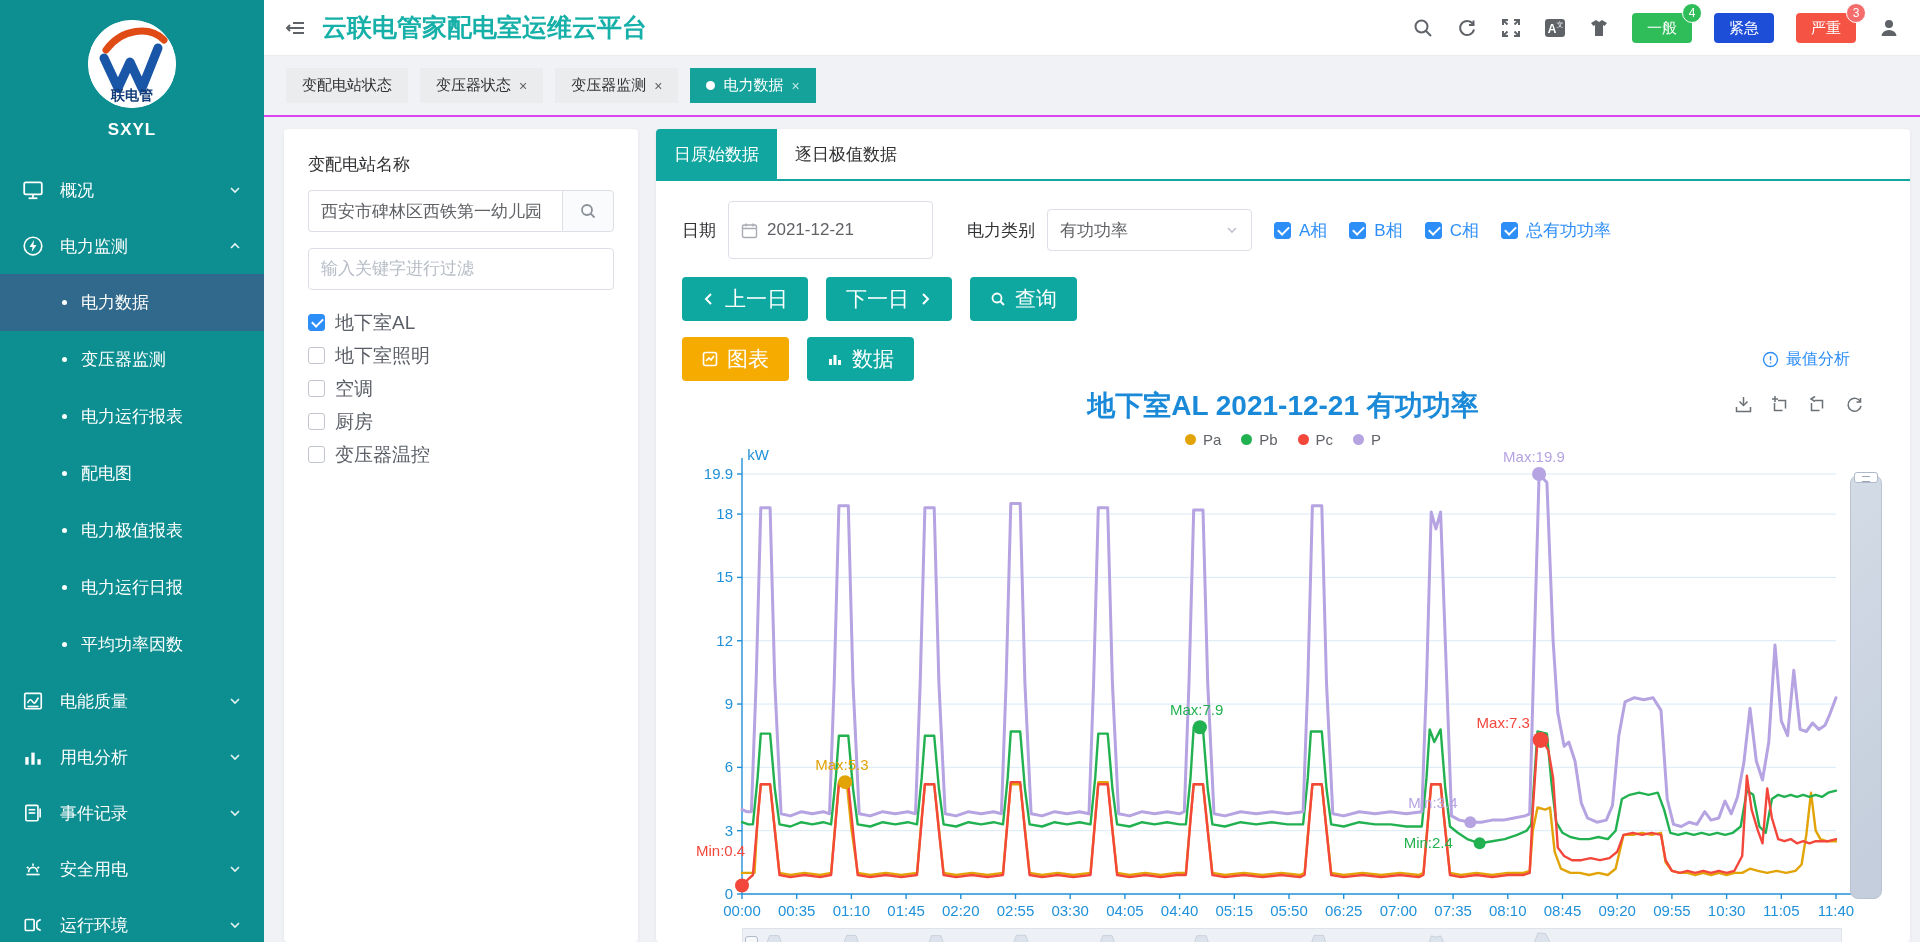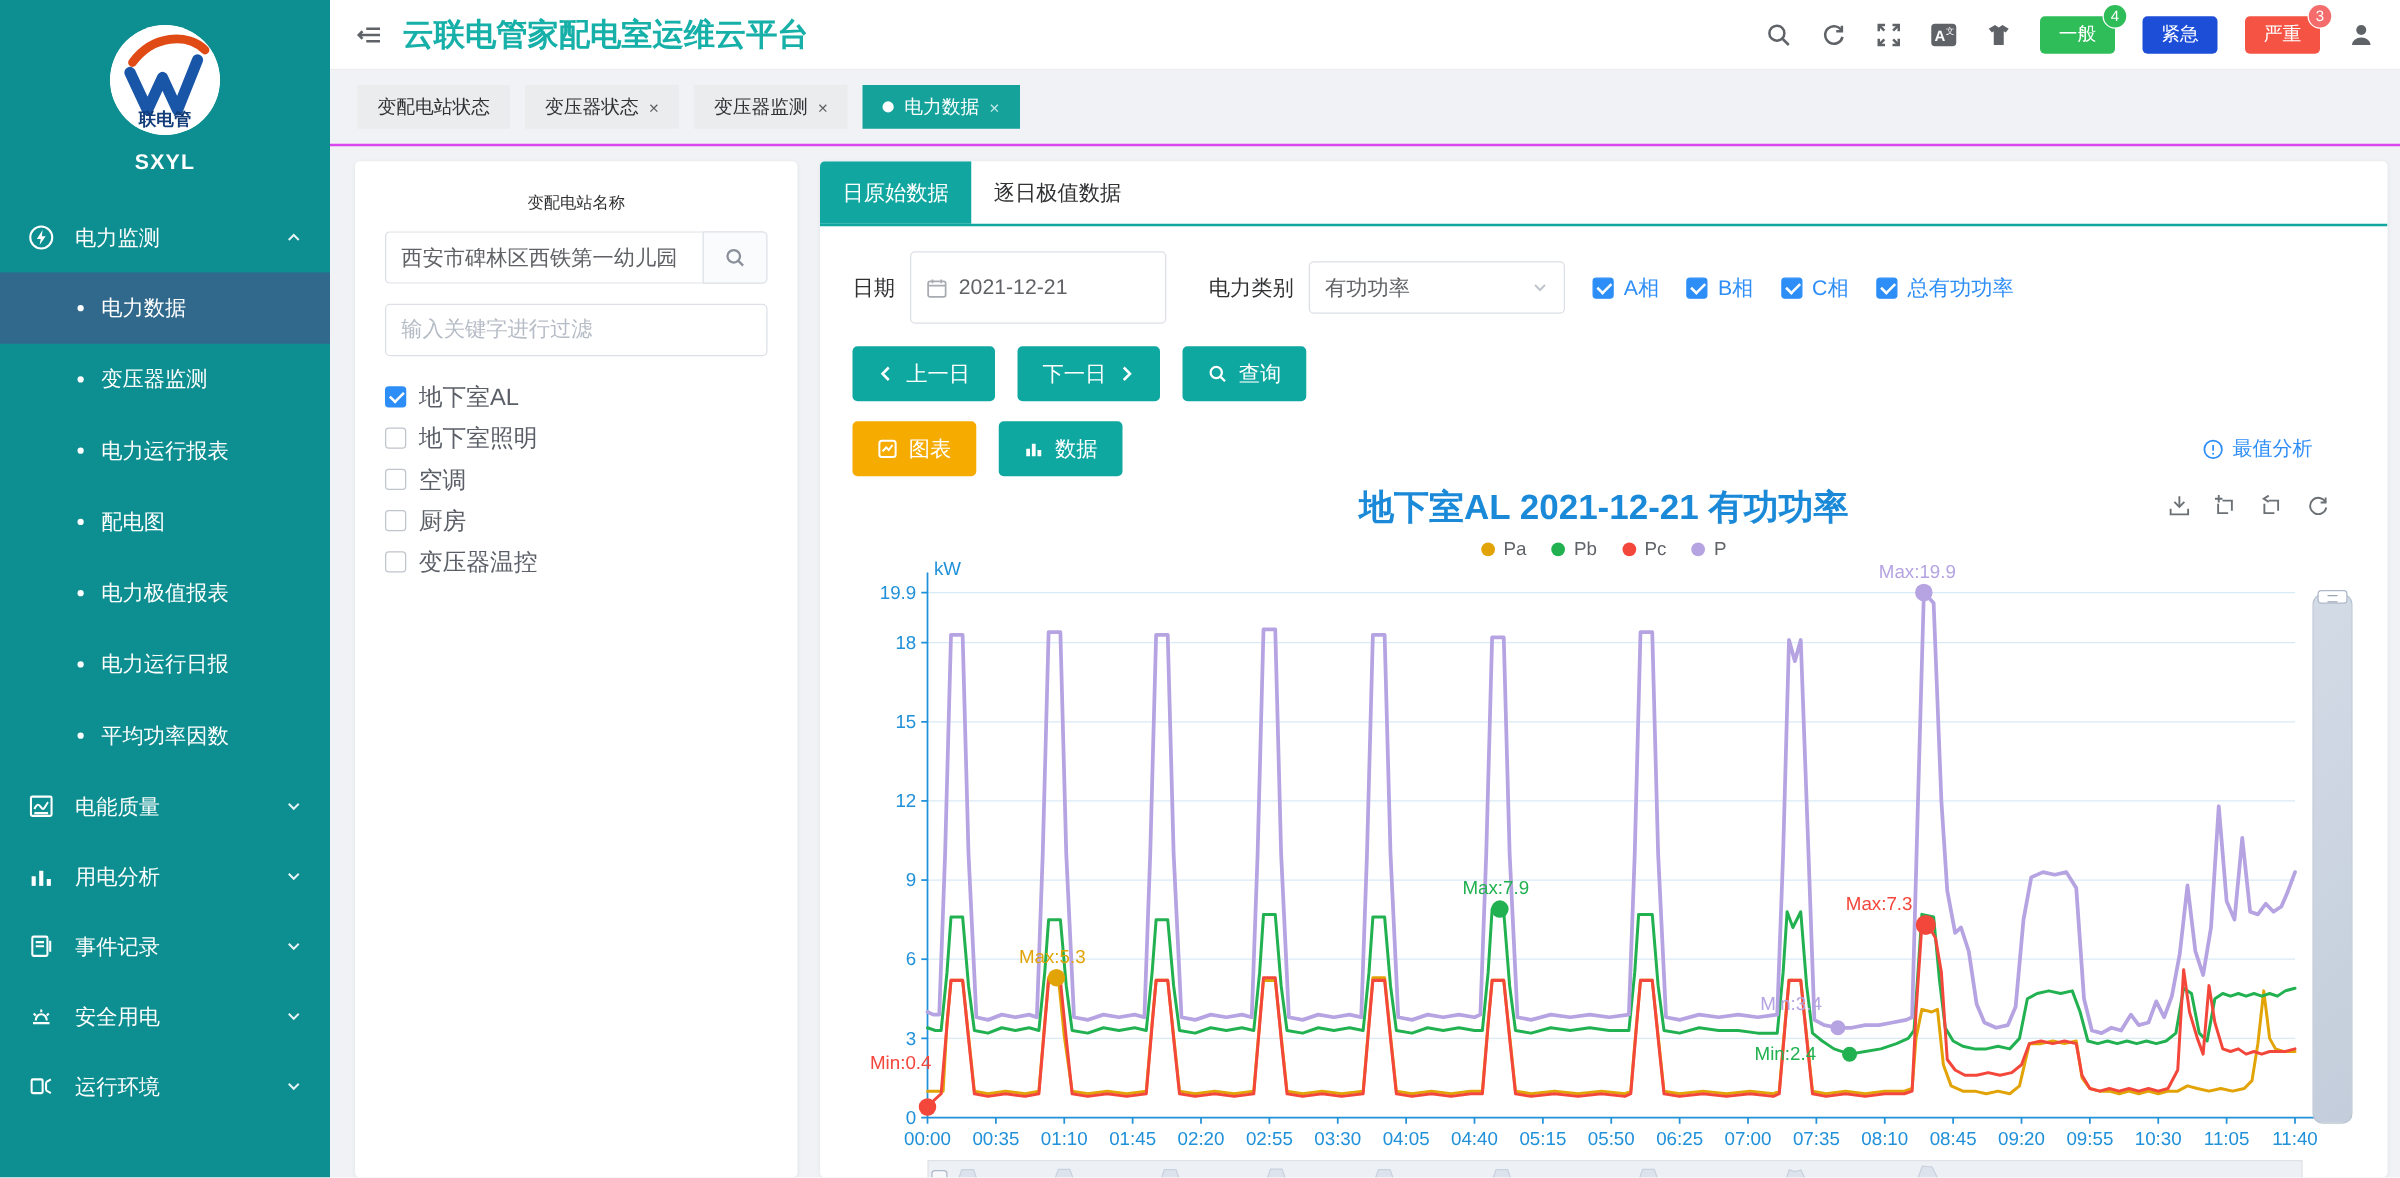--- a/index.html
+++ b/index.html
@@ -35,21 +35,21 @@
   .tabbar { background:#f0f2f5; border-bottom:2px solid #d946ef; padding:12px 0 12px 22px; display:flex; gap:12px; }
   .route-tab { height:35px; display:flex; align-items:center; gap:8px; padding:0 16px; background:#eaecee; color:#303133; font-size:15px; cursor:pointer; }
   .route-tab.active { background:#14a29b; color:#fff; }
   .rt-dot { width:9px; height:9px; border-radius:50%; background:#fff; }
   .rt-close { font-size:14px; opacity:.75; cursor:pointer; }
 
   .content { flex:1; display:flex; gap:18px; padding:12px 10px 0 20px; min-height:0; }
 
   
   .filter-card { width:354px; flex-shrink:0; background:#fff; border-radius:4px; box-shadow:0 1px 4px rgba(0,0,0,.06); padding:24px; }
-  .fp-title { font-size:13px; color:#303133; margin-bottom:14px;text-align:center; }
+  .fp-title { font-size:17px; color:#303133; margin-bottom:14px; }
   .station-group { display:flex; }
   .station-input { flex:1; min-width:0; height:42px; border:1px solid #dcdfe6; border-right:none; border-radius:4px 0 0 4px; padding:0 12px; font-size:17px; color:#606266; outline:none; }
   .search-append { width:52px; height:42px; border:1px solid #dcdfe6; border-radius:0 4px 4px 0; background:#fafbfc; display:flex; align-items:center; justify-content:center; cursor:pointer; }
   .keyword-input { margin-top:16px; width:100%; height:42px; border:1px solid #dcdfe6; border-radius:4px; padding:0 12px; font-size:17px; color:#606266; outline:none; }
   .keyword-input::placeholder { color:#b6bcc6; }
   .tree { margin-top:16px; }
   .tree-item { display:flex; align-items:center; gap:10px; height:33px; font-size:19px; color:#5a5e66; cursor:pointer; }
   .cbox { width:17px; height:17px; border:1px solid #c0c4cc; border-radius:3px; background:#fff; position:relative; flex-shrink:0; }
   .cbox.checked { background:#2e8ef7; border-color:#2e8ef7; }
   .cbox.checked::after { content:""; position:absolute; left:5px; top:1px; width:5px; height:9px; border:solid #fff; border-width:0 2px 2px 0; transform:rotate(45deg); }
@@ -61,21 +61,21 @@
   .dtab.active { background:#11a7a0; color:#fff; }
   .form-row { display:flex; align-items:center; padding:20px 26px 0; font-size:17px; color:#303133; }
   .form-label { margin-right:12px; }
   .date-box { width:205px; height:58px; border:1px solid #dcdfe6; border-radius:4px; display:flex; align-items:center; padding:0 12px; gap:9px; color:#606266; cursor:pointer; }
   .sel-box { width:205px; height:42px; border:1px solid #dcdfe6; border-radius:4px; display:flex; align-items:center; padding:0 12px; color:#606266; cursor:pointer; }
   .sel-box .sel-arrow { margin-left:auto; }
   .gap28 { width:34px; } .gap20 { width:22px; }
   .phase-item { display:flex; align-items:center; gap:8px; margin-right:22px; color:#2e8ef7; cursor:pointer; }
   .btn-row { display:flex; align-items:center; gap:18px; padding:18px 26px 0; }
   .btn-row2 { padding-top:16px; }
-  .btn { height:44px; padding:0 20px; border:none; border-radius:4px; background:#0fa8a1; color:#fff; font-size:17px; display:flex; align-items:center; gap:9px; cursor:pointer; font-family:inherit; }
+  .btn { height:44px; padding:0 20px; border:none; border-radius:4px; background:#0fa8a1; color:#fff; font-size:21px; display:flex; align-items:center; gap:9px; cursor:pointer; font-family:inherit; }
   .btn.orange { background:#f5ab00; }
   .analysis-link { margin-left:auto; margin-right:34px; display:flex; align-items:center; gap:7px; color:#2e8ef7; font-size:16px; cursor:pointer; }
 
   
   .chart-wrap { position:relative; margin-top:6px; flex:1; }
   .chart-title { text-align:center; color:#1989d8; font-size:28px; font-weight:bold; }
   .legend { display:flex; justify-content:center; align-items:center; gap:20px; margin-top:6px; font-size:15px; color:#5f6368; }
   .lg-item { display:flex; align-items:center; gap:7px; cursor:pointer; }
   .lg-dot { width:11px; height:11px; border-radius:50%; background:#ccc; }
   .toolbox { position:absolute; top:8px; right:46px; display:flex; gap:18px; }
@@ -98,20 +98,31 @@
       <svg viewBox="0 0 88 88" width="88" height="88">
         <circle cx="44" cy="44" r="44" fill="#fff"></circle>
         <path d="M18 30 C34 8 62 6 76 20" stroke="#e04a14" stroke-width="7" fill="none" stroke-linecap="round"></path>
         <path d="M16 38 L30 68 L42 42 L54 68 L70 28" stroke="#1a56a8" stroke-width="9" fill="none" stroke-linejoin="round" stroke-linecap="round"></path>
         <text x="44" y="80" text-anchor="middle" font-size="14" fill="#123d7a" font-weight="bold">联电管</text>
       </svg>
     </div>
     <div class="org-name">SXYL</div>
 
     <nav>
+      <div class="menu-item">
+        <svg class="mi-icon" viewBox="0 0 20 20" fill="none" stroke="#fff" stroke-width="1.6">
+            <rect x="2" y="3" width="16" height="11" rx="1.5"></rect>
+            <line x1="10" y1="14" x2="10" y2="17"></line>
+            <line x1="6" y1="17.5" x2="14" y2="17.5"></line>
+          </svg>
+        <span>概况</span>
+        <svg class="chev" viewBox="0 0 14 14" fill="none" stroke="#fff" stroke-width="1.6">
+            <polyline points="3,5 7,9 11,5"></polyline>
+          </svg>
+      </div>
 
       <div class="menu-item">
         <svg class="mi-icon" viewBox="0 0 20 20" fill="none" stroke="#fff" stroke-width="1.5">
             <circle cx="10" cy="10" r="8"></circle>
             <polygon points="11,4.5 6.8,11 9.6,11 8.8,15.5 13.2,9 10.4,9" fill="#fff" stroke="none"></polygon>
           </svg>
         <span>电力监测</span>
         <svg class="chev" viewBox="0 0 14 14" fill="none" stroke="#fff" stroke-width="1.6">
             <polyline points="3,9 7,5 11,9"></polyline>
           </svg>

